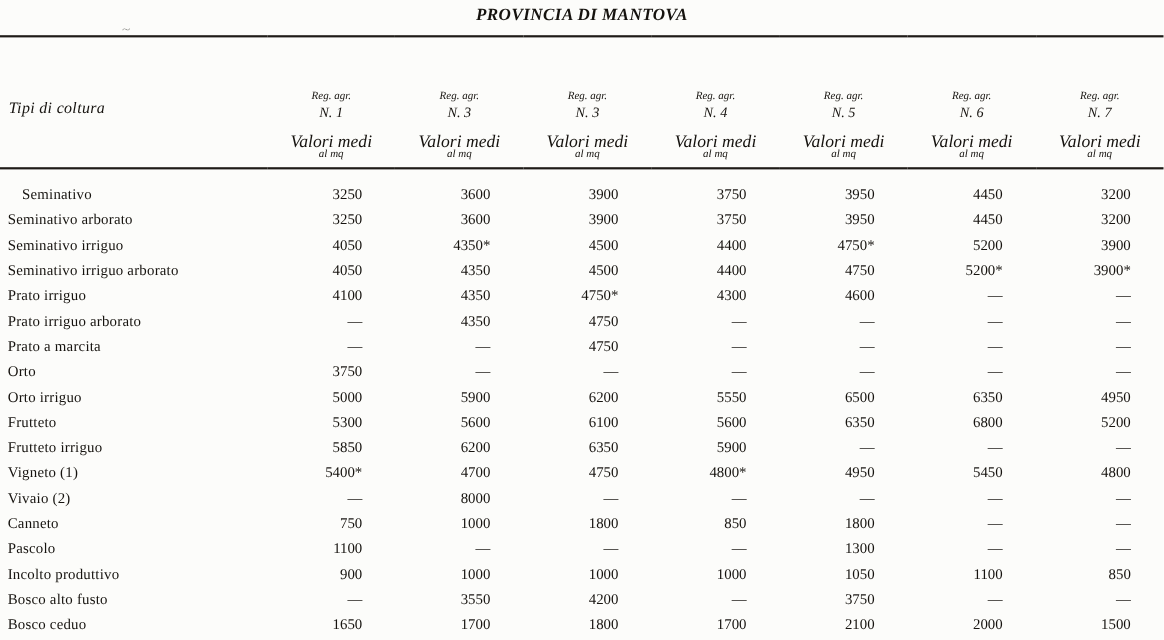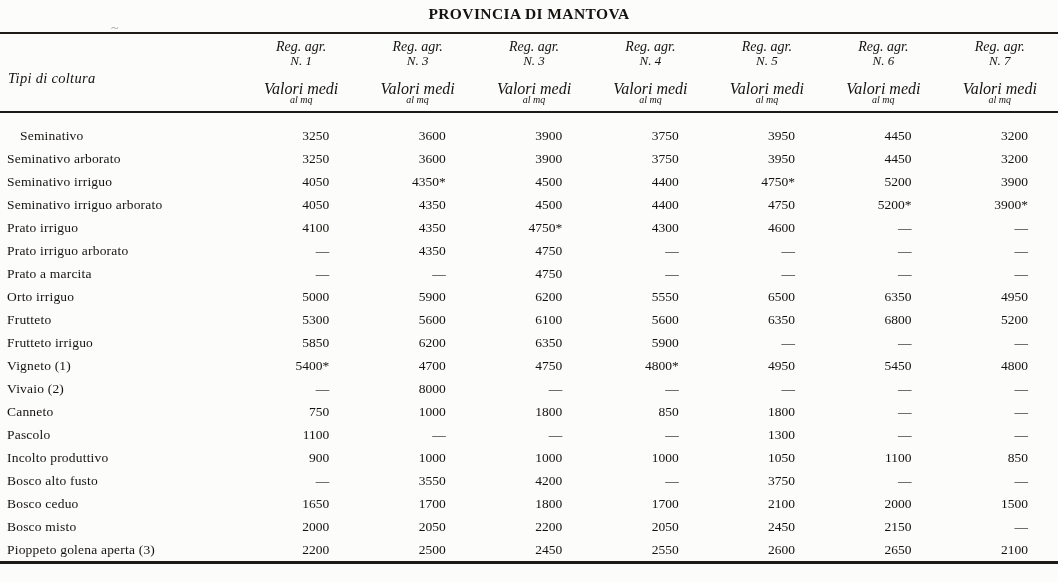--- a/index.html
+++ b/index.html
@@ -11,20 +11,21 @@
     color: #16130f;
     font-family: "Liberation Serif", serif;
     overflow: hidden;
     box-sizing: border-box;
   }
   .titles { text-align: center; padding-top: 5px; }
   .title {
     font-size: 15.5px;
     font-weight: bold;
     letter-spacing: 0.4px;
+    font-style: italic;
   }
   .subtitle {
     margin-top: 13px;
     font-size: 14.5px;
     letter-spacing: 0.6px;
   }
   .stray-mark {
     position: absolute;
     left: 112px;
     top: 22px;
@@ -50,21 +51,21 @@
     padding: 5px 0 6px 0;
   }
   th.corner {
     text-align: left;
     padding-left: 8px;
     padding-top: 18px;
     font-size: 14.5px;
     letter-spacing: 0.3px;
   }
   th.colhead { text-align: center; }
-  .ch1 { font-size: 14px; line-height: 15px; }
+  .ch1 { font-size: 10px; line-height: 15px; margin-top: 41px; }
   .ch2 { font-size: 13px; line-height: 14px; }
   .ch3 { font-size: 16px; line-height: 11px; margin-top: 15px; }
   .ch4 { font-size: 10px; line-height: 11px; }
   tbody td {
     height: 21px;
     line-height: 21px;
     font-size: 13.5px;
     white-space: nowrap;
     overflow: hidden;
   }
@@ -219,20 +220,30 @@
     <td class="label">Prato a marcita</td>
     <td class="val">—</td>
     <td class="val">—</td>
     <td class="val">4750</td>
     <td class="val">—</td>
     <td class="val">—</td>
     <td class="val">—</td>
     <td class="val">—</td>
   </tr>
 
+  <tr>
+    <td class="label">Orto</td>
+    <td class="val">3750</td>
+    <td class="val">—</td>
+    <td class="val">—</td>
+    <td class="val">—</td>
+    <td class="val">—</td>
+    <td class="val">—</td>
+    <td class="val">—</td>
+  </tr>
 
   <tr>
     <td class="label">Orto irriguo</td>
     <td class="val">5000</td>
     <td class="val">5900</td>
     <td class="val">6200</td>
     <td class="val">5550</td>
     <td class="val">6500</td>
     <td class="val">6350</td>
     <td class="val">4950</td>

